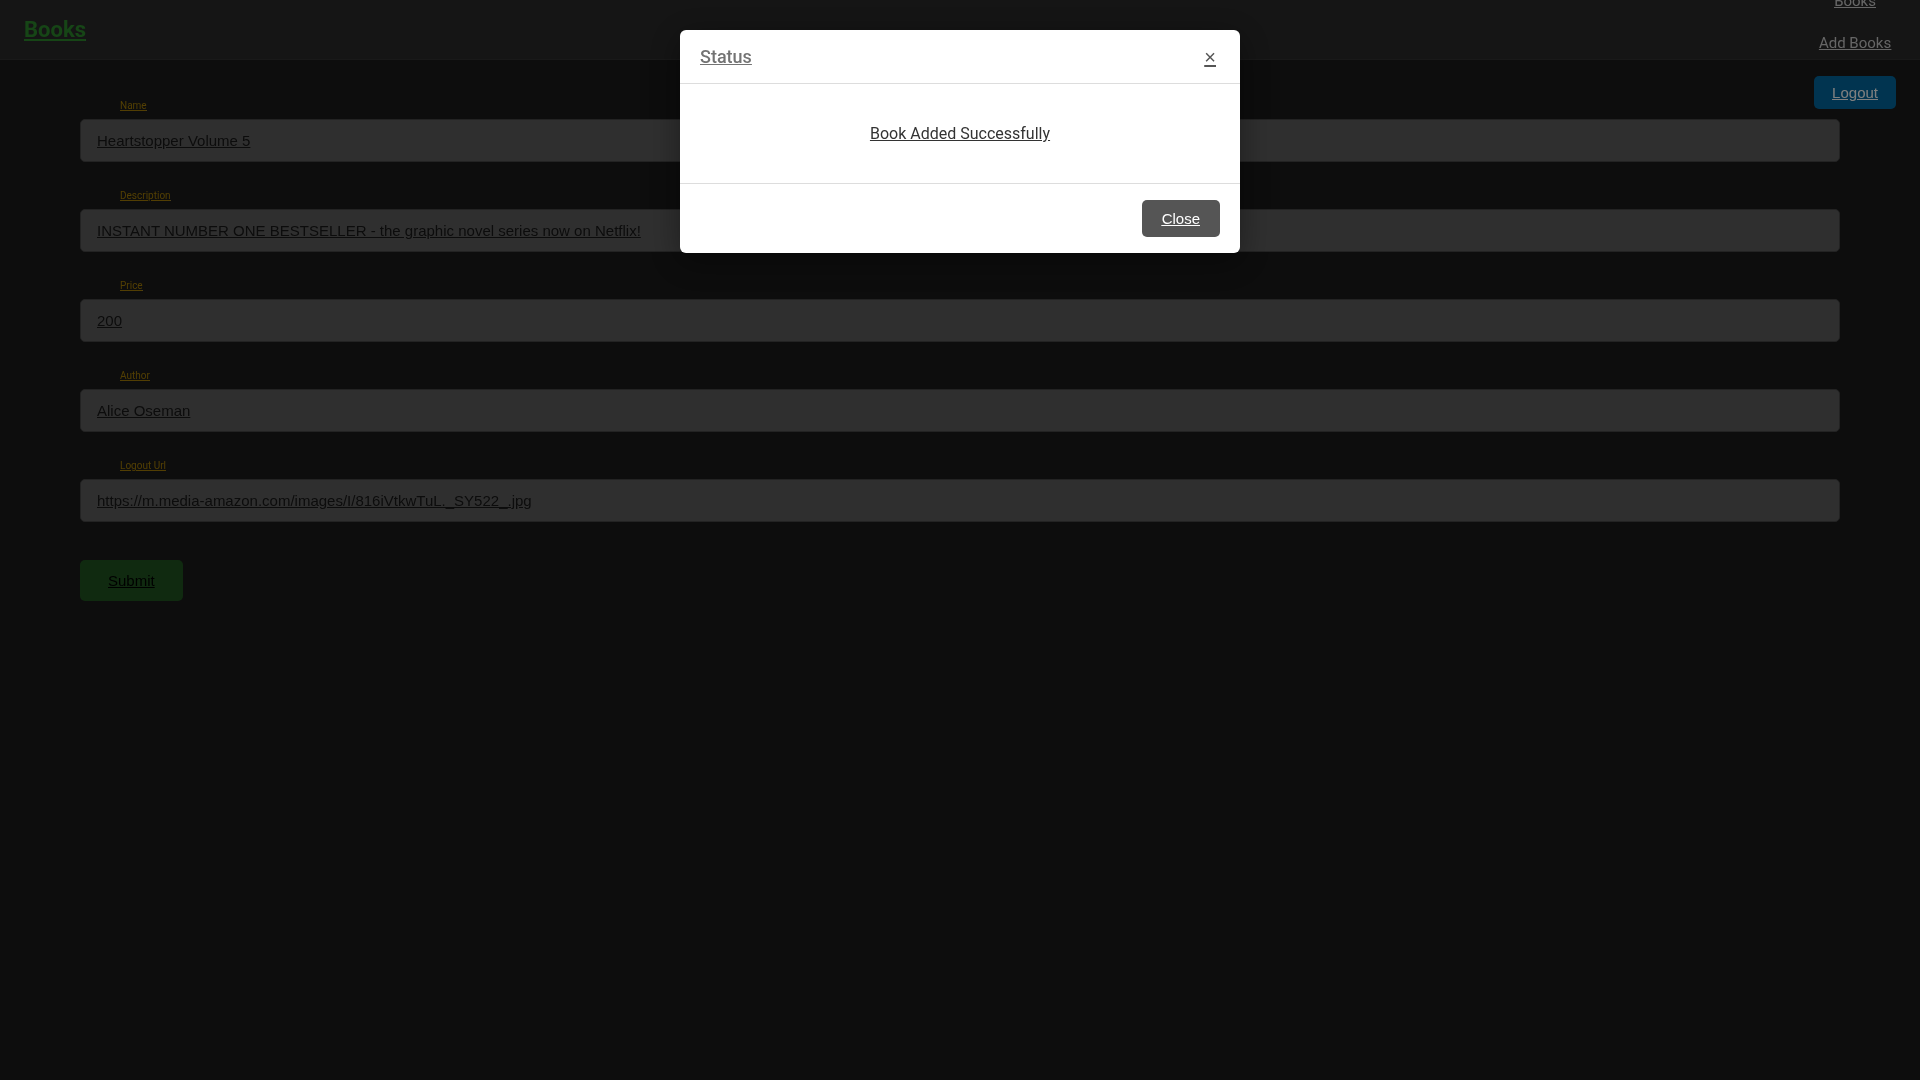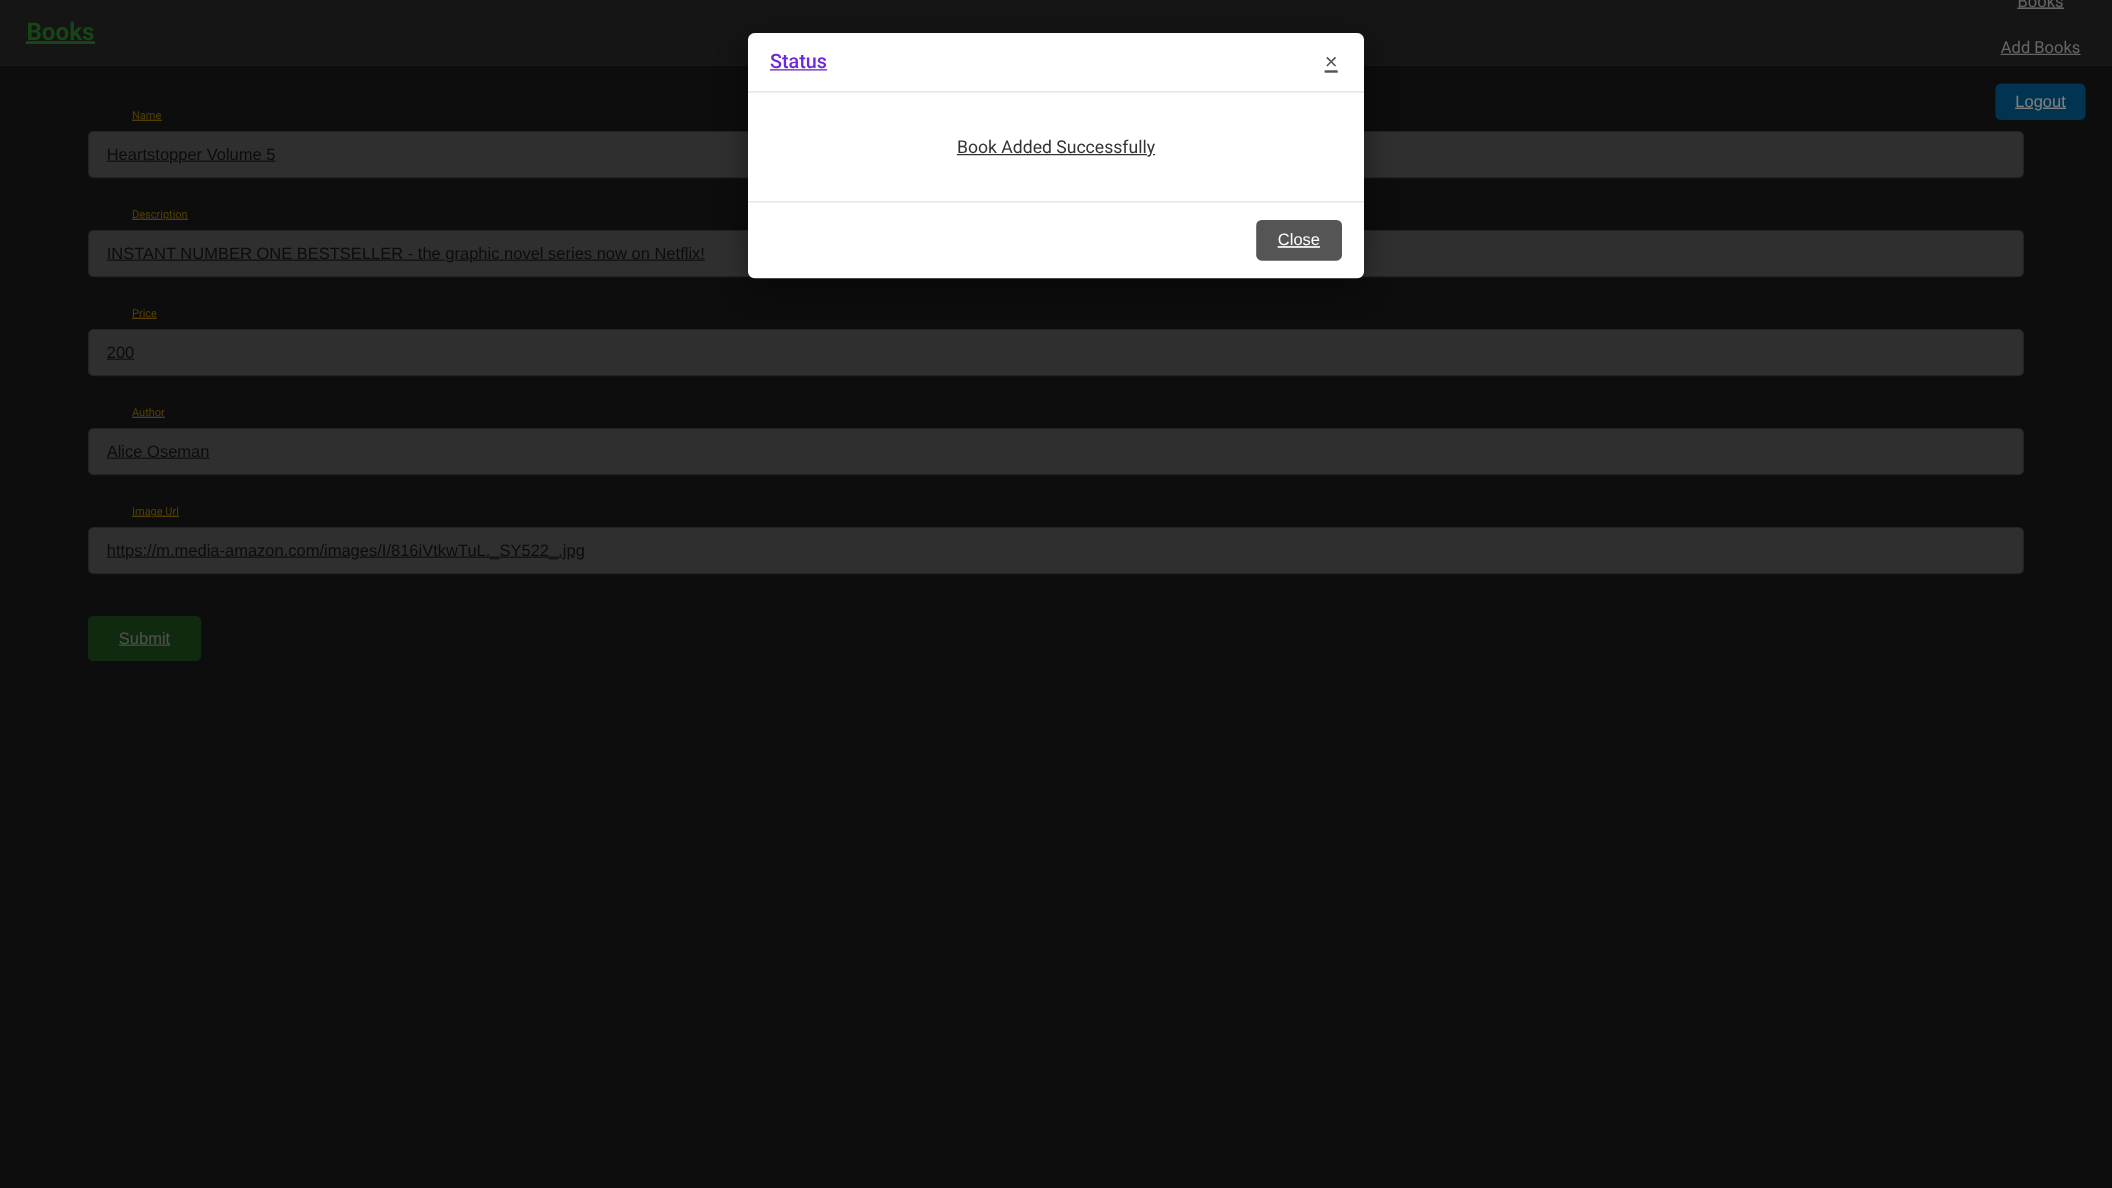--- a/index.html
+++ b/index.html
@@ -83,21 +83,21 @@
       border: 1px solid #666;
       border-radius: 5px;
       padding: 12px 16px;
       font-size: 15px;
       color: #222;
       outline: none;
     }
 
     .submit-btn {
       background-color: #2d7a2d;
-      color: #e5e5e5;
+      color: #000000;
       border: none;
       padding: 12px 28px;
       border-radius: 5px;
       font-size: 15px;
       cursor: pointer;
       margin-top: 10px;
     }
 
     
     .modal-overlay {
@@ -125,21 +125,21 @@
     .modal-header {
       display: flex;
       align-items: center;
       justify-content: space-between;
       padding: 16px 20px;
       border-bottom: 1px solid #ddd;
     }
 
     .modal-title {
       font-size: 18px;
-      color: #6d28d9;
+      color: #737373;
       font-weight: 500;
     }
 
     .modal-close-btn {
       background: none;
       border: none;
       font-size: 20px;
       color: #555;
       cursor: pointer;
       line-height: 1;
@@ -194,21 +194,21 @@
   </div>
   <div class="form-group">
     <label class="form-label">Price</label>
     <input class="form-input" type="text" value="200" style="">
   </div>
   <div class="form-group">
     <label class="form-label">Author</label>
     <input class="form-input" type="text" value="Alice Oseman" style="">
   </div>
   <div class="form-group">
-    <label class="form-label">Image Url</label>
+    <label class="form-label">Logout Url</label>
     <input class="form-input" type="text" value="https://m.media-amazon.com/images/I/816iVtkwTuL._SY522_.jpg" style="">
   </div>
   <button class="submit-btn">Submit</button>
 </div>
 
 <div class="modal-overlay">
   <div class="modal">
     <div class="modal-header">
       <span class="modal-title">Status</span>
       <button class="modal-close-btn">×</button>

